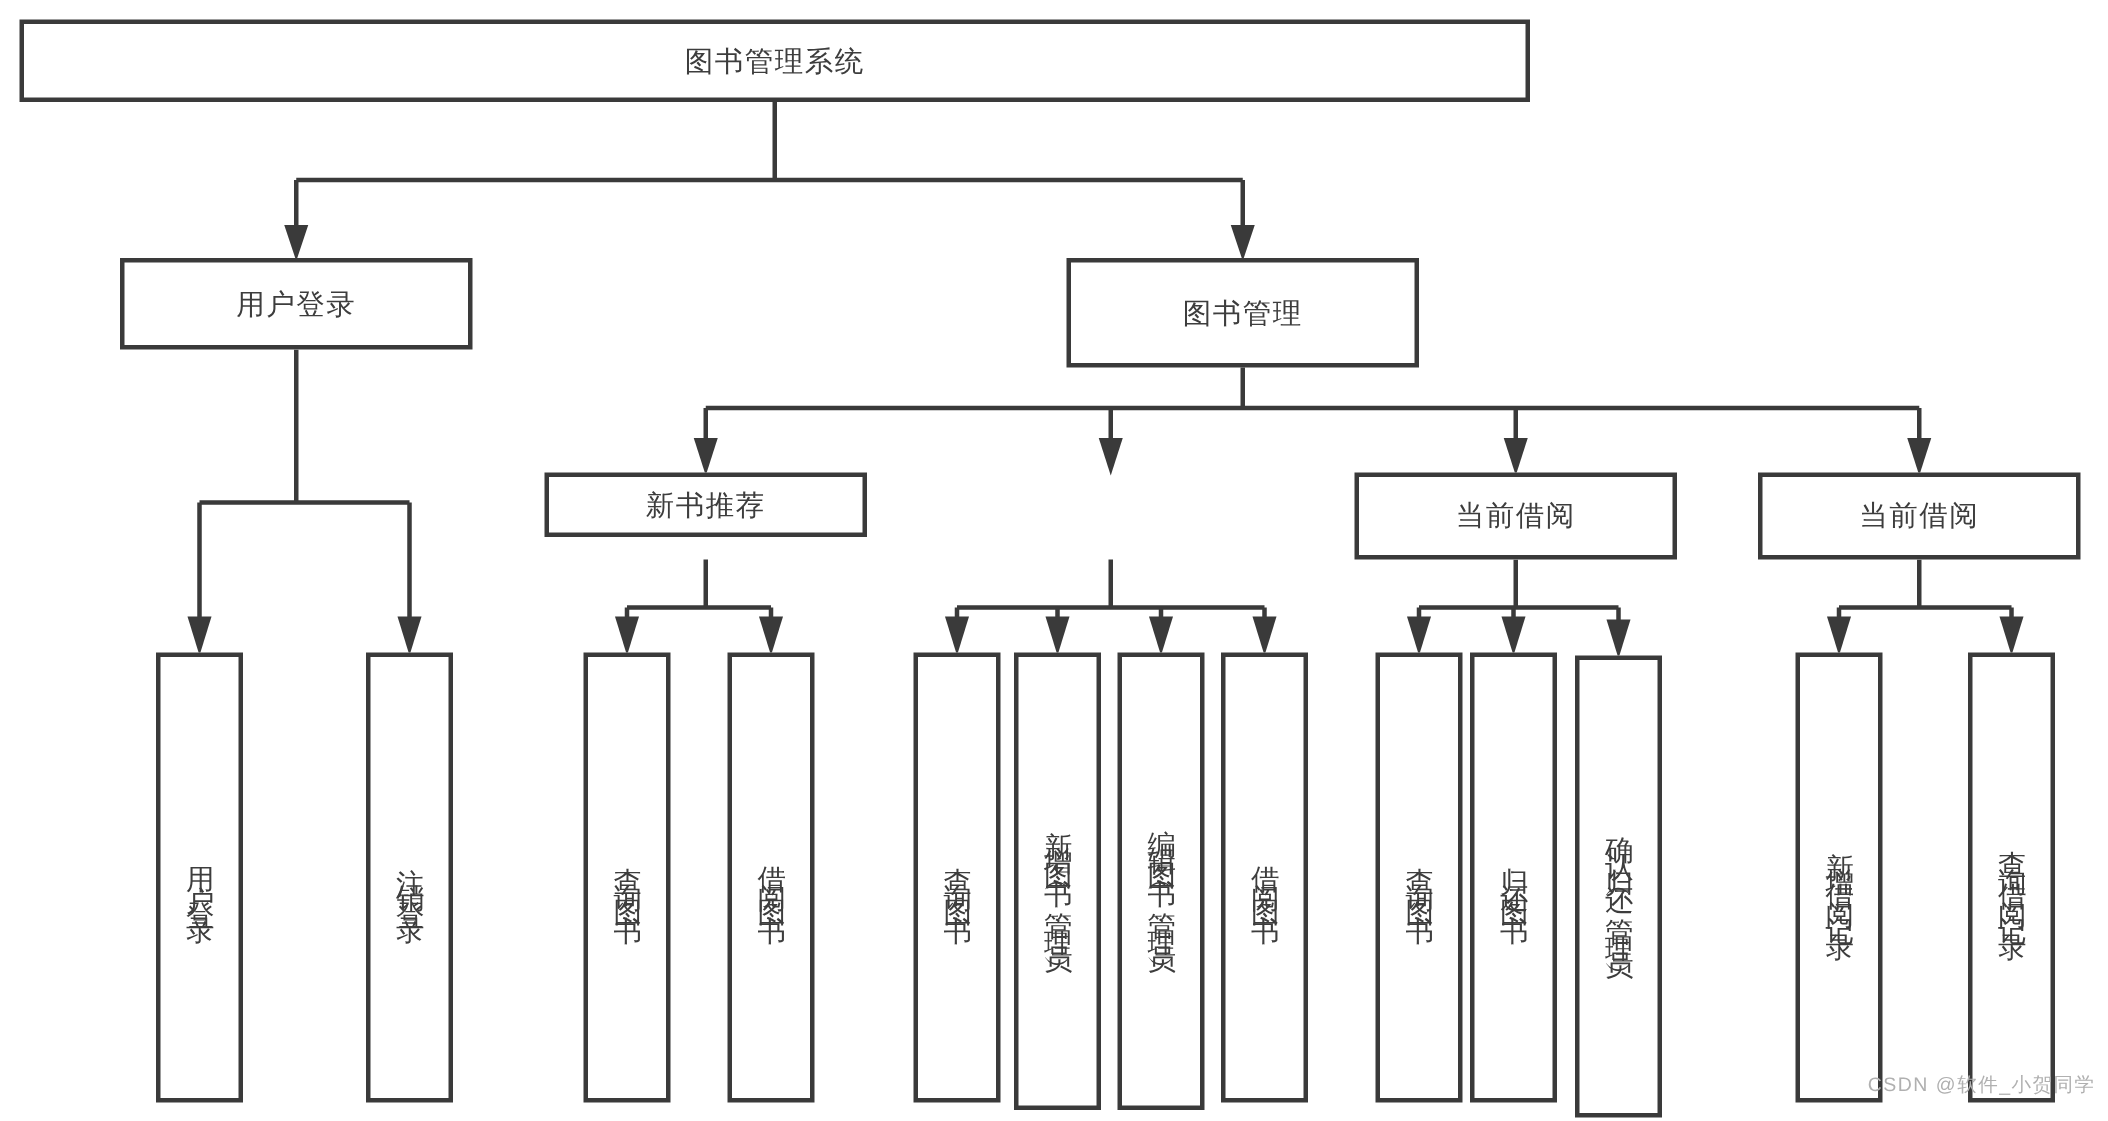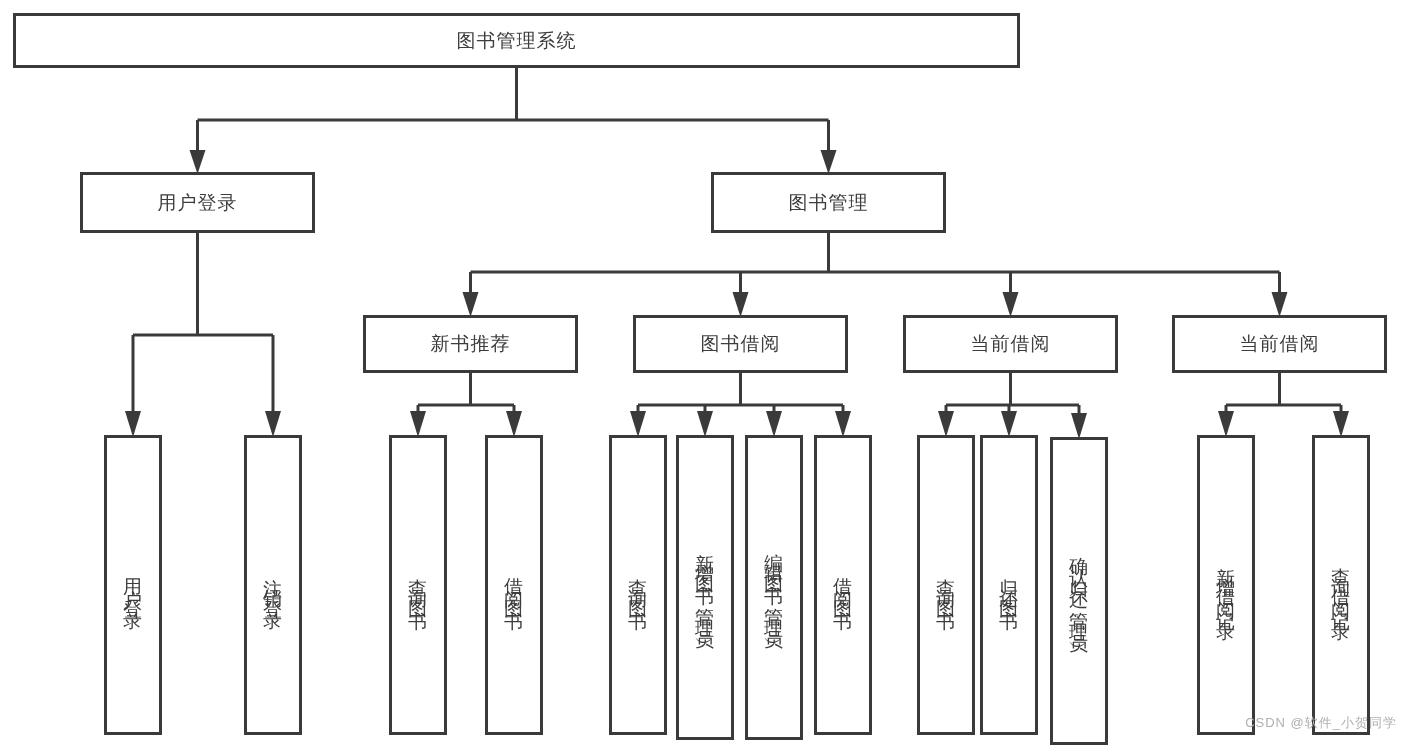--- a/index.html
+++ b/index.html
@@ -87,29 +87,26 @@
     <polygon class="arrow" points="1333,411 1349,411 1341,437"></polygon>
   </svg>
 
   <div class="node h-node" style="left:13px; top:13px; width:1007px; height:55px;">
     <span class="label">图书管理系统</span>
   </div>
 
   <div class="node h-node" style="left:80px; top:172px; width:235px; height:61px;">
     <span class="label">用户登录</span>
   </div>
-  <div class="node h-node" style="left:711px; top:172px; width:235px; height:61px;">
+  <div class="node h-node" style="left:711px; top:172px; width:235px; height:73px;">
     <span class="label">图书管理</span>
   </div>
 
-  <div class="node h-node" style="left:363px; top:315px; width:215px; height:58px;">
+  <div class="node h-node" style="left:363px; top:315px; width:215px; height:43px;">
     <span class="label">新书推荐</span>
-  </div>
-  <div class="node h-node" style="left:633px; top:315px; width:215px; height:58px;">
-    <span class="label">图书借阅</span>
   </div>
   <div class="node h-node" style="left:903px; top:315px; width:215px; height:58px;">
     <span class="label">当前借阅</span>
   </div>
   <div class="node h-node" style="left:1172px; top:315px; width:215px; height:58px;">
     <span class="label">当前借阅</span>
   </div>
 
   <div class="node leaf" style="left:104px; top:435px; width:58px; height:300px;">
     <span class="label">用户登录</span>

